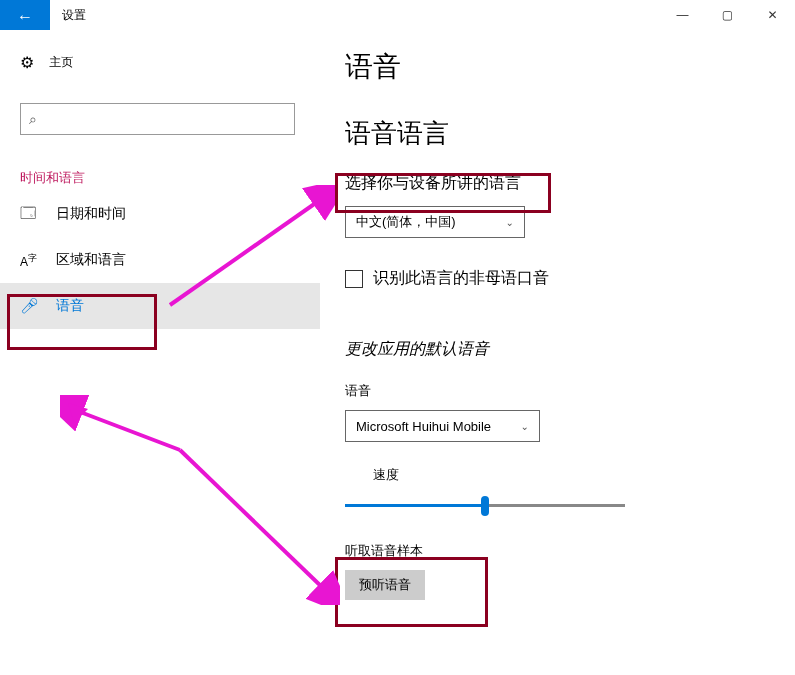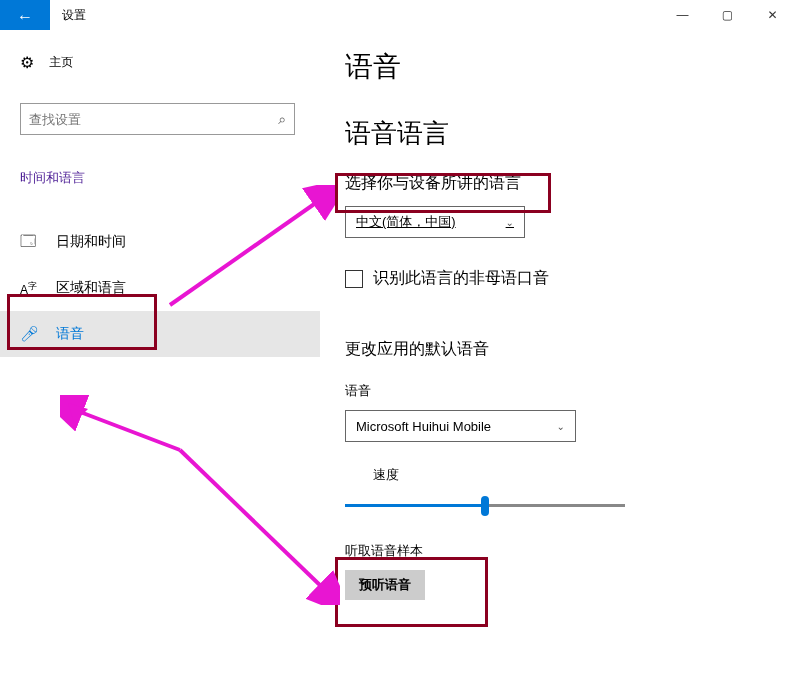--- a/index.html
+++ b/index.html
@@ -9,43 +9,43 @@
     .app-title { padding-left: 12px; font-size: 12px; display: flex; align-items: center; flex: 1; }
     .win-controls { display: flex; }
     .win-btn { width: 45px; display: flex; align-items: center; justify-content: center; font-size: 12px; color: #333; }
     .sidebar { position: absolute; left: 0; top: 30px; width: 320px; padding: 18px 20px 0 20px; }
     .home-row { display: flex; align-items: center; gap: 15px; margin-bottom: 26px; padding: 5px 0; }
     .home-row .icon { font-size: 16px; }
     .home-row .label { font-size: 12px; }
     .search-box { width: 275px; height: 32px; border: 1px solid #999; display: flex; align-items: center; padding: 0 8px; margin-bottom: 34px; }
     .search-box input { flex: 1; border: none; outline: none; font-size: 13px; color: #666; background: transparent; }
     .search-icon { font-size: 14px; color: #666; }
-    .section-label { font-size: 13px; color: #4c1d95; margin-bottom: 32px; padding-left: 0; }
+    .section-label { font-size: 13px; color: #be185d; margin-bottom: 4px; padding-left: 0; }
     .nav-item { height: 46px; display: flex; align-items: center; gap: 18px; padding-left: 2px; margin-left: -22px; padding-left: 22px; margin-right: -20px; padding-right: 20px; }
     .nav-item .icon { width: 18px; font-size: 15px; }
     .nav-item .label { font-size: 14px; }
     .nav-item.selected { background: #e6e6e6; }
     .nav-item.selected .label { color: #0078d7; }
     .nav-item.selected .icon { color: #0078d7; }
     .content { position: absolute; left: 345px; top: 48px; right: 20px; }
     .page-title { font-size: 28px; font-weight: 400; margin-bottom: 30px; }
     .sect-title { font-size: 26px; font-weight: 400; margin-bottom: 22px; }
     .desc { font-size: 16px; margin-bottom: 12px; }
     .combobox { height: 32px; border: 1px solid #666; display: flex; align-items: center; padding: 0 10px; font-size: 13px; justify-content: space-between; }
-    .combobox.lang { width: 180px; text-decoration: underline; }
-    .combobox.voice { width: 231px; }
+    .combobox.lang { width: 180px; }
+    .combobox.voice { width: 195px; }
     .chev { font-size: 10px; color: #555; }
     .checkbox-row { display: flex; align-items: center; gap: 10px; margin-top: 30px; margin-bottom: 50px; }
     .checkbox { width: 18px; height: 18px; border: 1.5px solid #333; }
     .field-label { font-size: 13px; margin-bottom: 10px; margin-top: 18px; }
     .slider { width: 280px; height: 24px; position: relative; margin-top: 8px; margin-bottom: 24px; }
     .slider .track-fill { position: absolute; left: 0; top: 10px; height: 3px; background: #0078d7; width: 50%; }
     .slider .track-rest { position: absolute; left: 50%; top: 10px; height: 3px; background: #888; right: 0; }
     .slider .thumb { position: absolute; left: 50%; top: 2px; width: 8px; height: 20px; background: #0078d7; border-radius: 4px; transform: translateX(-50%); }
-    .preview-btn { display: inline-block; background: #ccc; padding: 6px 14px; font-size: 13px; font-weight: bold; }
+    .preview-btn { display: inline-block; background: #ccc; padding: 6px 14px; font-size: 13px; }
     .highlight-box { position: absolute; border: 3px solid #8b0020; pointer-events: none; }
     svg.arrow { position: absolute; pointer-events: none; }
   </style>
 </head>
 <body>
 
 <div class="titlebar">
   <div class="back-btn">
     <span>←</span>
   </div>
@@ -62,21 +62,20 @@
       </div>
   </div>
 </div>
 
 <div class="sidebar">
   <div class="home-row">
     <span class="icon">⚙</span>
     <span class="label">主页</span>
   </div>
   <div class="search-box">
-    <input type="text" placeholder="查找设置" style="">
     <span class="search-icon">⌕</span>
   </div>
   <div class="section-label">时间和语言</div>
   <div class="nav-item">
     <span class="icon">🗔</span>
     <span class="label">日期和时间</span>
   </div>
   <div class="nav-item">
     <span class="icon" style="font-size:12px;">A<sup style="font-size:9px;">字</sup></span>
     <span class="label">区域和语言</span>
@@ -92,21 +91,21 @@
   <div class="sect-title">语音语言</div>
   <div class="desc">选择你与设备所讲的语言</div>
   <div class="combobox lang">
     <span>中文(简体，中国)</span>
     <span class="chev">⌄</span>
   </div>
   <div class="checkbox-row">
     <span class="checkbox"></span>
     <span>识别此语言的非母语口音</span>
   </div>
-  <div class="desc" style="margin-bottom:22px;">更改应用的默认语音</div>
+  <div class="desc" style="margin-bottom:22px;font-style:italic;">更改应用的默认语音</div>
   <div class="field-label" style="margin-top:0;">语音</div>
   <div class="combobox voice">
     <span>Microsoft Huihui Mobile</span>
     <span class="chev">⌄</span>
   </div>
   <div class="field-label" style="margin-top:24px;margin-left:28px;">速度</div>
   <div class="slider">
     <div class="track-fill"></div>
     <div class="track-rest"></div>
     <div class="thumb"></div>

